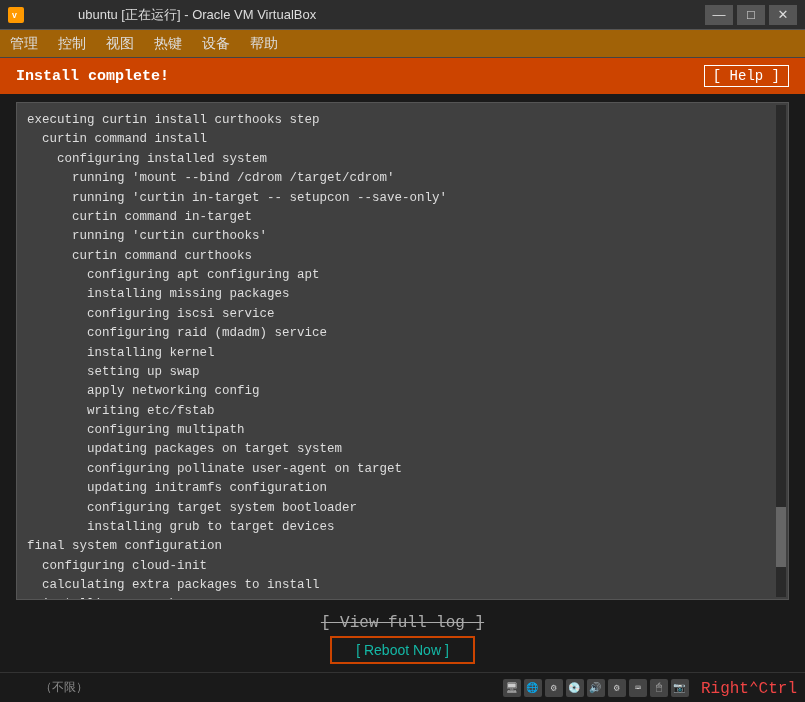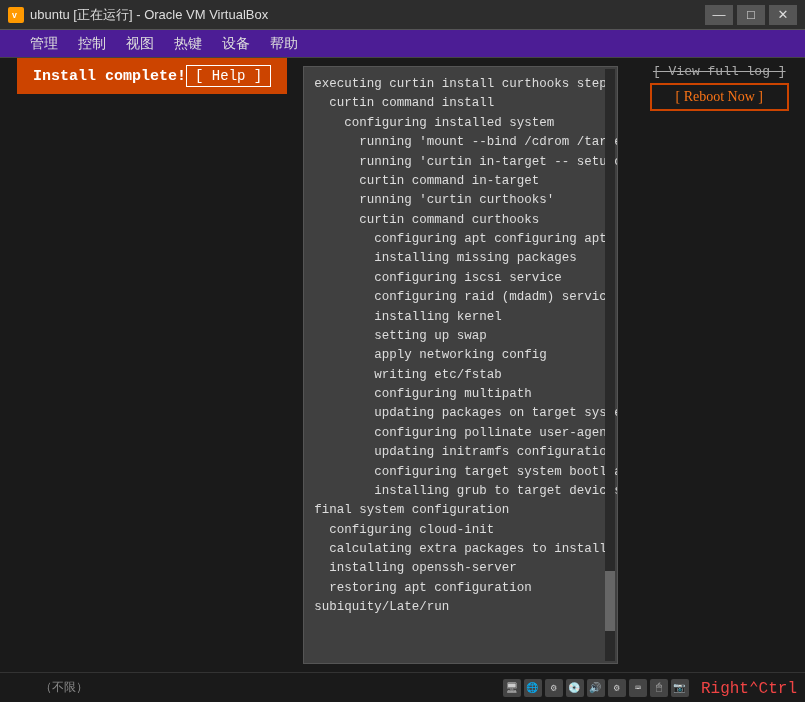--- a/index.html
+++ b/index.html
@@ -32,63 +32,63 @@
       justify-content: center;
       font-size: 10px;
       color: white;
       font-weight: bold;
     }
     .title-bar-text {
       color: #ddd;
       font-size: 13px;
       font-family: 'Microsoft YaHei', Arial, sans-serif;
       flex: 1;
+      margin-left: 48px;
     }
     .title-bar-controls {
       display: flex;
       gap: 4px;
     }
     .title-bar-btn {
       width: 28px;
       height: 20px;
       background: #555;
       border: none;
       color: #ddd;
       font-size: 13px;
       cursor: pointer;
       display: flex;
       align-items: center;
       justify-content: center;
     }
 
     
     .menu-bar {
-      background: #4c1d95;
+      background: #a16207;
       height: 28px;
       display: flex;
       align-items: center;
-      padding: 0 20px;
+      padding: 0 0;
       border-bottom: 1px solid #444;
     }
     .menu-item {
       color: #ddd;
       font-size: 14px;
       font-family: 'Microsoft YaHei', Arial, sans-serif;
       padding: 2px 10px;
       cursor: pointer;
     }
 
     
     .vm-content {
       background: #1a1a1a;
       position: relative;
       height: calc(702px - 30px - 28px - 30px);
       display: flex;
-      flex-direction: row;
-      padding-left: 17px;
+      flex-direction: column;
     }
 
     
     .install-header {
       background: #cc4400;
       height: 36px;
       display: flex;
       align-items: center;
       justify-content: space-between;
       padding: 0 16px;
@@ -153,31 +153,31 @@
     .bottom-area {
       background: #1a1a1a;
       padding: 6px 16px 8px;
       display: flex;
       flex-direction: column;
       align-items: center;
       gap: 4px;
     }
     .view-log-btn {
       color: #aaa;
-      font-size: 13px;
+      font-size: 16px;
       font-family: 'Courier New', Courier, monospace;
       text-decoration: line-through;
       cursor: pointer;
       background: transparent;
       border: none;
     }
     .reboot-btn {
-      color: #f97316;
+      color: #14b8a6;
       font-size: 14px;
-      font-family: Liberation Serif, serif;
+      font-family: Liberation Sans, sans-serif;
       border: 2px solid #cc4400;
       padding: 4px 24px;
       cursor: pointer;
       background: transparent;
     }
 
     
     .status-bar {
       background: #1a1a1a;
       height: 30px;

